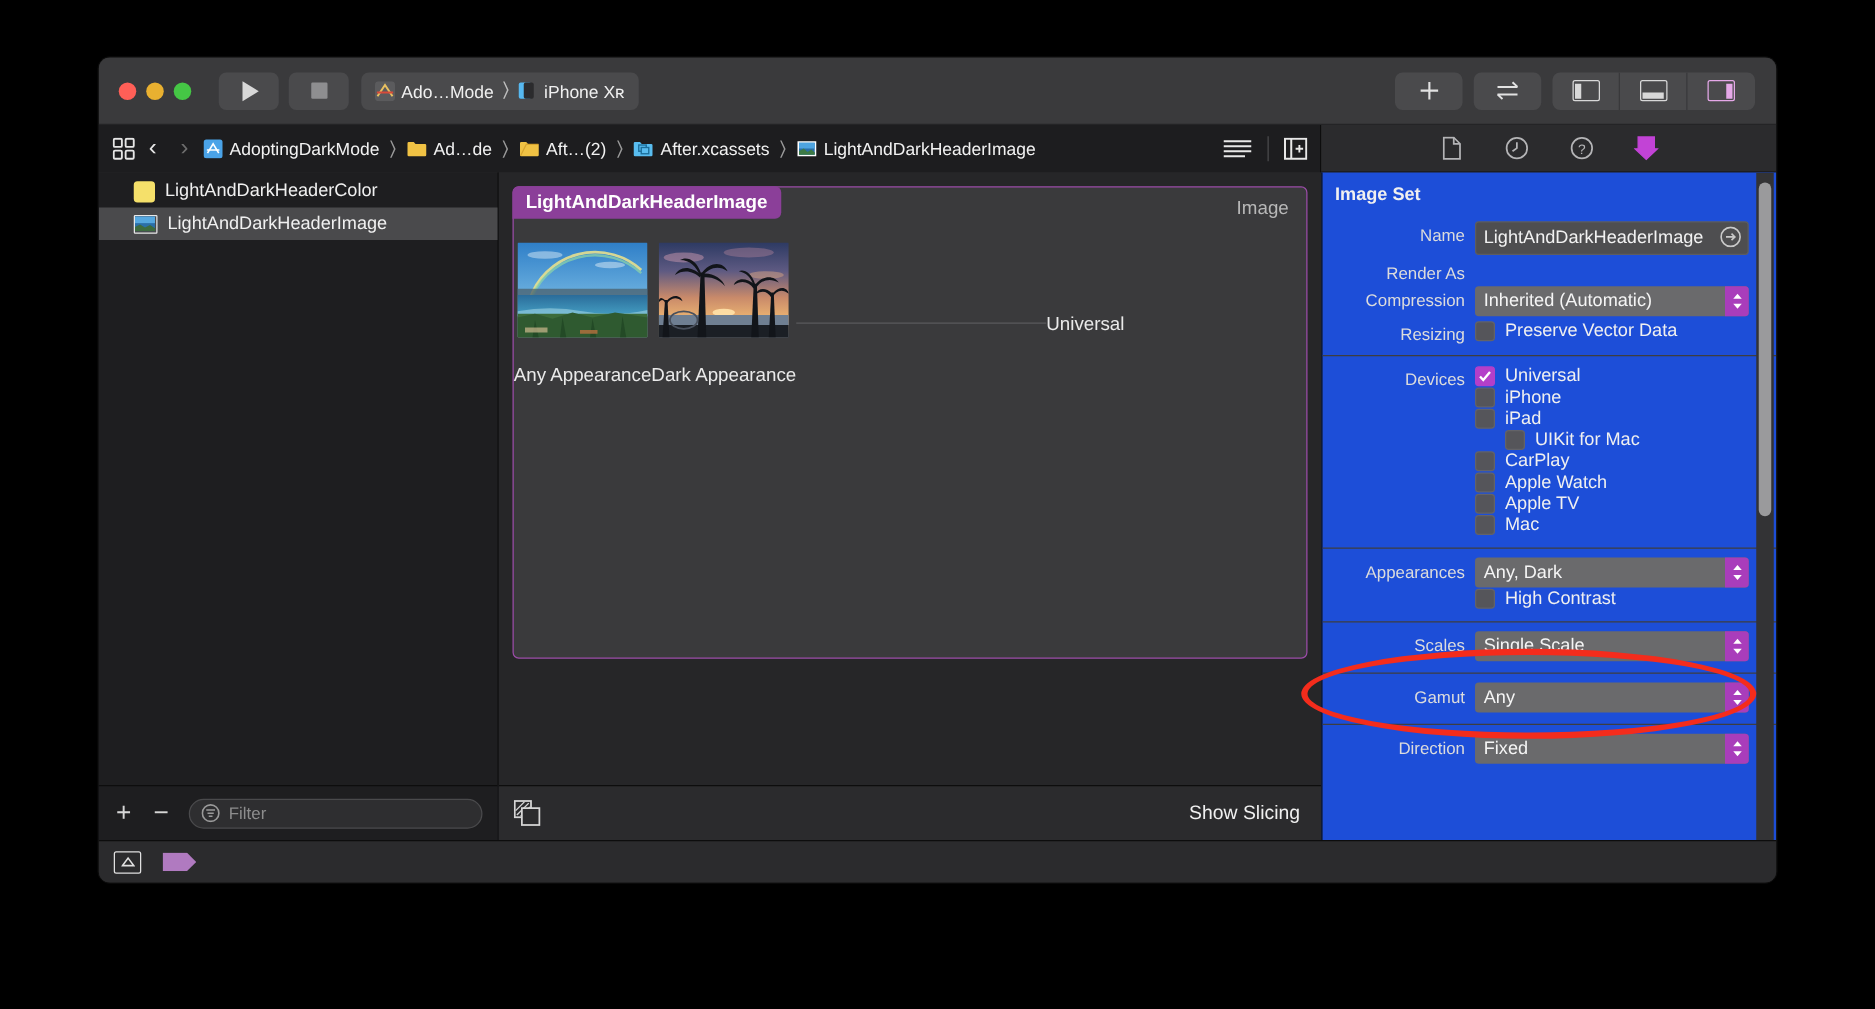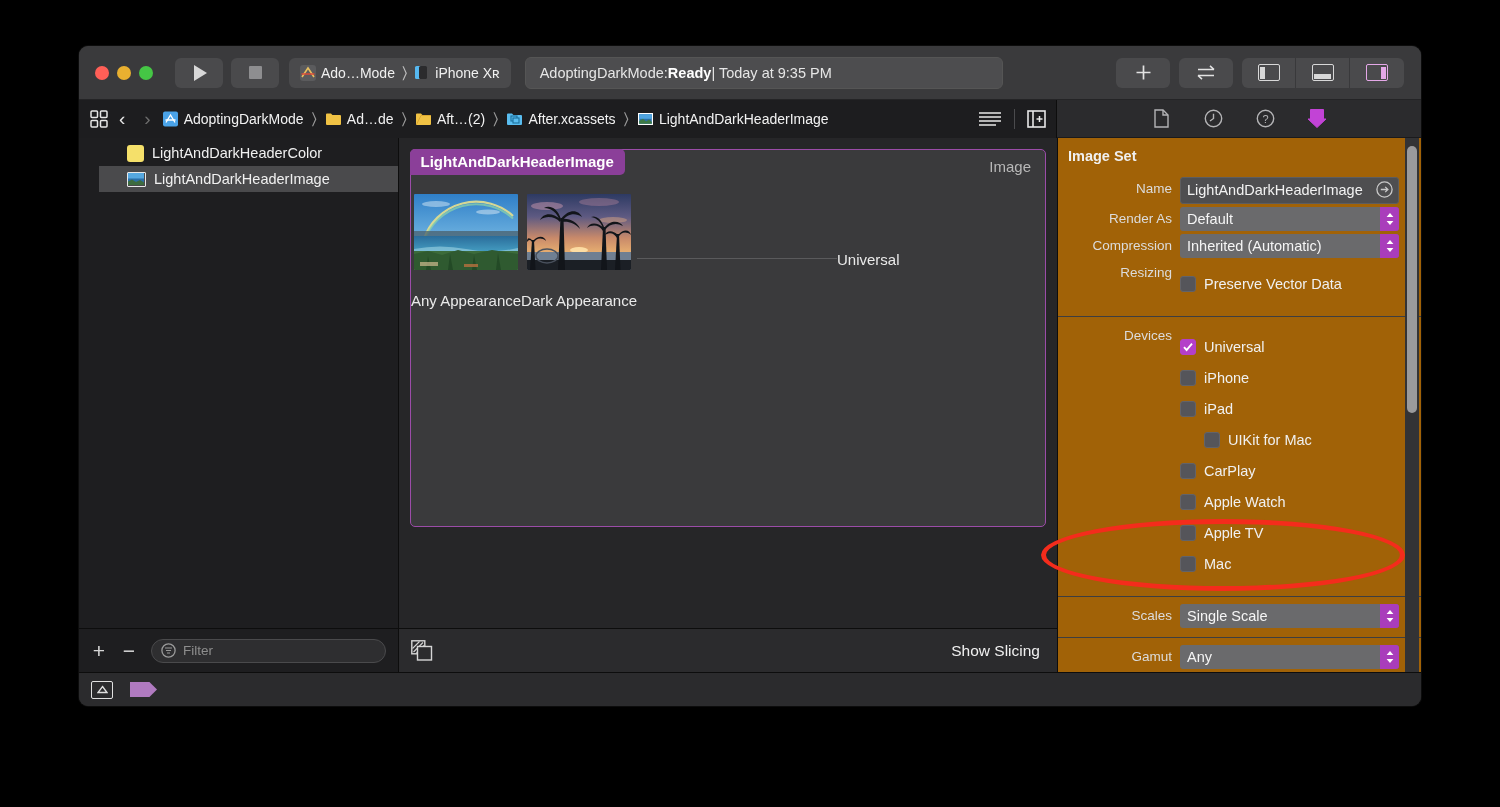--- a/index.html
+++ b/index.html
@@ -100,21 +100,21 @@
   .insp-tab { width: 22px; height: 22px; display:flex; align-items:center; justify-content:center;}
 
   
   .body { display: flex; height: 534px; }
 
   
   .nav-pane { width: 320px; background: #1e1e20; display: flex; flex-direction: column;
               border-right: 1px solid #0d0d0d; }
   .nav-list { flex: 1; padding-top: 2px; }
   .nav-row { height: 26px; display: flex; align-items: center; gap: 8px; padding-left: 28px;
-             font-size: 14.5px; color: #f0f0f0; margin-left: 20px; }
+             font-size: 14.5px; color: #f0f0f0; }
   .nav-row.sel { background: #4a4a4c; }
   .swatch-yellow { width: 17px; height: 17px; background: #f5e06a; border-radius: 3px; }
   .thumb-ico { width: 19px; height: 15px; border: 1.5px solid #e8e8e8; border-radius: 1px; overflow:hidden; }
   .nav-foot { height: 44px; border-top: 1px solid #0d0d0d; display: flex; align-items: center;
               padding: 0 12px; gap: 14px; background:#1e1e20; }
   .nf-btn { font-size: 21px; color: #d6d6d6; line-height: 1; font-weight: 300; width:16px; text-align:center;}
   .filter {
     flex: 1; height: 24px; background: #2e2e30; border: 1px solid #4a4a4c; border-radius: 12px;
     display: flex; align-items: center; gap: 7px; padding: 0 9px;
     font-size: 13.5px; color: #8d8d8d;
@@ -142,21 +142,21 @@
   .univ { font-size: 15px; color: #eaeaea; margin-top: 15px; }
 
   .editor-foot {
     height: 44px; border-top: 1px solid #0d0d0d; background: #2b2b2d;
     display: flex; align-items: center; padding: 0 17px 0 12px; gap: 40px;
   }
   .slice-ico { width: 22px; height: 21px; }
   .show-slicing { margin-left: auto; font-size: 15.5px; color: #f0f0f0; }
 
   
-  .inspector { width: 364px; background: #a16207; display: flex; flex-direction: column;
+  .inspector { width: 364px; background: #1d4ed8; display: flex; flex-direction: column;
                border-left: 1px solid #0d0d0d; position: relative; }
   .insp-scroll { flex: 1; padding: 10px 0 0 0; position: relative; overflow: hidden;}
   .insp-title { font-size: 14.5px; font-weight: bold; color: #f0f0f0; padding: 0 0 6px 10px; }
   .sec { padding: 4px 22px 6px 6px; border-bottom: 1px solid #3e3e40; }
   .sec.nb { border-bottom: none; }
   .row { display: flex; align-items: flex-start; margin: 3px 0; }
   .lbl { width: 116px; text-align: right; font-size: 13.5px; color: #dcdcdc; padding-top: 4px;
          flex: 0 0 auto; padding-right: 8px; }
   .ctl { flex: 1; min-width: 0; }
   .textfield {
@@ -168,21 +168,21 @@
   .select {
     background: #6a6a6c; border-radius: 3px; height: 24px;
     display: flex; align-items: center; position: relative;
     font-size: 14.5px; color: #f5f5f5; padding-left: 7px;
   }
   .stepper {
     position: absolute; right: 0; top: 0; bottom: 0; width: 19px;
     background: #a93dbb; border-radius: 0 3px 3px 0;
     display: flex; align-items: center; justify-content: center;
   }
-  .cb-row { display: flex; align-items: center; gap: 8px; margin: 15px 0; }
+  .cb-row { display: flex; align-items: center; gap: 8px; margin: 1px 0; }
   .cbx { width: 16px; height: 16px; border-radius: 3px; background: #55555a;
          border: 1px solid #636368; flex: 0 0 auto; }
   .cbx.on { background: #b43fc9; border-color: #b43fc9; display:flex; align-items:center; justify-content:center;}
   .cb-label { font-size: 14.5px; color: #f0f0f0; }
   .dev-list { padding-left: 0; }
   .indent { padding-left: 24px; }
   .scrollbar {
     position: absolute; right: 4px; top: 8px; width: 10px; height: 267px;
     background: #9a9a9c; border-radius: 5px;
   }
@@ -231,25 +231,20 @@
         </svg>
         <span>Ado…Mode</span>
         <span class="sep">〉</span>
         <svg class="dev-icon" viewBox="0 0 16 15">
           <rect x="1" y="1" width="10" height="13" rx="1.6" fill="#56b8f0"></rect>
           <rect x="5" y="1" width="8" height="13" rx="1.6" fill="#2b2b2d"></rect>
         </svg>
         <span>iPhone Xʀ</span>
       </div>
 
-      <div class="status">
-        <span>AdoptingDarkMode: </span>
-          <b>Ready</b>
-          <span> | Today at 9:35 PM</span>
-      </div>
 
       <div class="tb-right">
         <div class="tb-btn plus-btn">
           <svg width="17" height="17" viewBox="0 0 17 17">
             <path d="M8.5 1.5 V15.5 M1.5 8.5 H15.5" stroke="#e2e2e2" stroke-width="1.7"></path>
           </svg>
         </div>
         <div class="tb-btn arrows-btn">
           <svg width="22" height="17" viewBox="0 0 22 17">
             <path d="M3 5.5 H19 M15 1.8 L19 5.5" stroke="#e2e2e2" stroke-width="1.6" fill="none"></path>
@@ -527,31 +522,20 @@
                   <svg class="arrow-circ" viewBox="0 0 17 17">
                     <circle cx="8.5" cy="8.5" r="7.6" fill="none" stroke="#c9c9c9" stroke-width="1.3"></circle>
                     <path d="M4.8 8.5 H11.8 M9.2 5.9 L11.9 8.5 L9.2 11.1" stroke="#c9c9c9" stroke-width="1.3" fill="none"></path>
                   </svg>
                 </div>
               </div>
             </div>
 
             <div class="row">
               <div class="lbl">Render As</div>
-              <div class="ctl">
-                <div class="select">
-                  <span>Default</span>
-                  <span class="stepper">
-                    <svg width="10" height="16" viewBox="0 0 10 16">
-                      <path d="M5 2 L8.4 6 H1.6 Z" fill="#fff"></path>
-                        <path d="M5 14 L8.4 10 H1.6 Z" fill="#fff"></path>
-                    </svg>
-                  </span>
-                </div>
-              </div>
             </div>
 
             <div class="row">
               <div class="lbl">Compression</div>
               <div class="ctl">
                 <div class="select">
                   <span>Inherited (Automatic)</span>
                   <span class="stepper">
                     <svg width="10" height="16" viewBox="0 0 10 16">
                       <path d="M5 2 L8.4 6 H1.6 Z" fill="#fff"></path>
@@ -610,20 +594,40 @@
                   <span class="cb-label">Apple TV</span>
                 </div>
                 <div class="cb-row">
                   <span class="cbx"></span>
                   <span class="cb-label">Mac</span>
                 </div>
               </div>
             </div>
           </div>
 
+          <div class="sec">
+            <div class="row">
+              <div class="lbl">Appearances</div>
+              <div class="ctl">
+                <div class="select">
+                  <span>Any, Dark</span>
+                  <span class="stepper">
+                    <svg width="10" height="16" viewBox="0 0 10 16">
+                      <path d="M5 2 L8.4 6 H1.6 Z" fill="#fff"></path>
+                        <path d="M5 14 L8.4 10 H1.6 Z" fill="#fff"></path>
+                    </svg>
+                  </span>
+                </div>
+                <div class="cb-row">
+                  <span class="cbx"></span>
+                  <span class="cb-label">High Contrast</span>
+                </div>
+              </div>
+            </div>
+          </div>
 
           <div class="sec">
             <div class="row">
               <div class="lbl">Scales</div>
               <div class="ctl">
                 <div class="select">
                   <span>Single Scale</span>
                   <span class="stepper">
                     <svg width="10" height="16" viewBox="0 0 10 16">
                       <path d="M5 2 L8.4 6 H1.6 Z" fill="#fff"></path>

